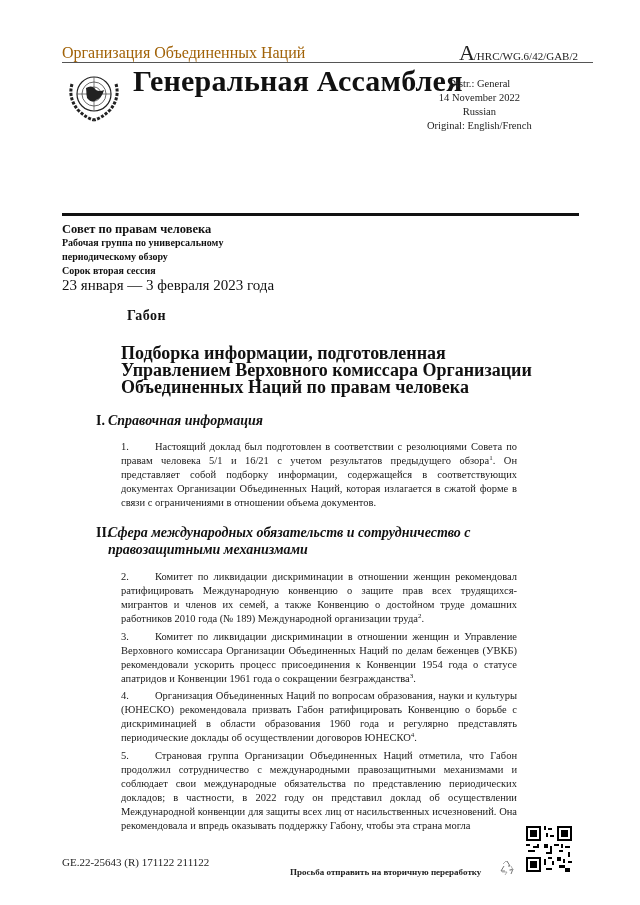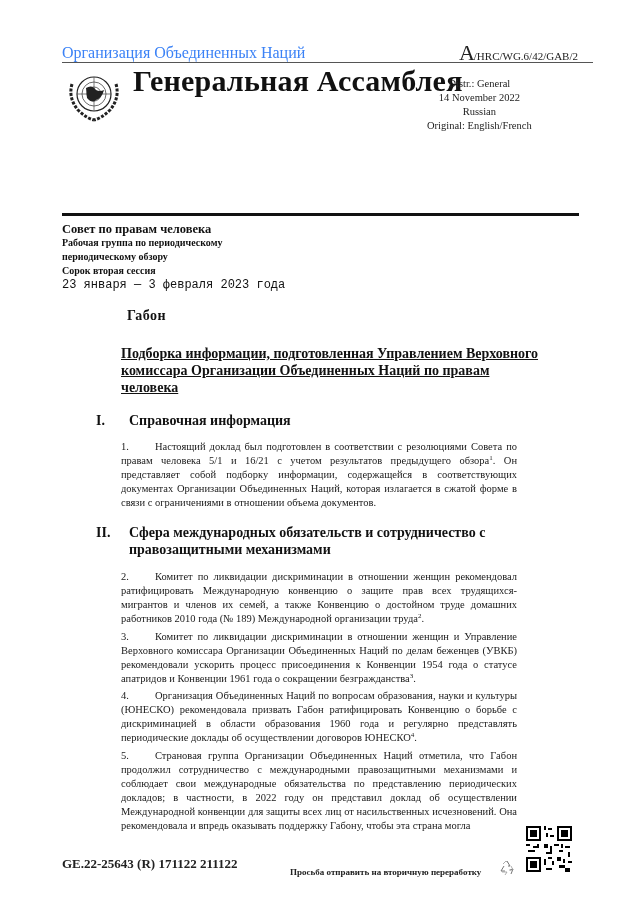--- a/index.html
+++ b/index.html
@@ -1,39 +1,39 @@
 <!DOCTYPE html>
 <html><head>
 <meta charset="utf-8">
 <style>
   html, body { margin: 0; padding: 0; background: #ffffff; }
   body { width: 640px; height: 905px; position: relative; overflow: hidden;
          font-family: "Liberation Serif", "DejaVu Serif", serif; color: #111; }
   .abs { position: absolute; }
-  .org-name { left: 62px; top: 44px; font-size: 16px; color: #3b82f6; }
+  .org-name { left: 62px; top: 44px; font-size: 16px; color: #a16207; }
   .symbol { right: 62px; top: 40px; font-size: 11px; color: #222; white-space: nowrap; }
   .symbol .big { font-size: 22px; letter-spacing: -1px; }
   .rule-thin { left: 62px; width: 531px; top: 62px; height: 1px; background: #555; }
   .logo { left: 64px; top: 66px; width: 60px; height: 60px; }
   .assembly { left: 133px; top: 64px; font-size: 30px; font-weight: bold; letter-spacing: 0.2px; }
   .distr { left: 427px; top: 77px; font-size: 10.5px; line-height: 14px; color: #222; text-align: center; }
   .rule-thick { left: 62px; width: 517px; top: 213px; height: 3px; background: #111; }
   .council { left: 62px; top: 222px; line-height: 14px; }
   .council .c1 { font-size: 12.5px; font-weight: bold; }
   .council .c2 { font-size: 10px; font-weight: bold; }
-  .council .c3 { font-size: 12px; font-family: Liberation Mono, monospace; }
+  .council .c3 { font-size: 15px; }
   .country { left: 127px; top: 308px; font-size: 14px; font-weight: bold; letter-spacing: 0.5px; }
-  .doc-title { left: 121px; top: 345px; width: 420px; font-size: 14px; font-weight: bold; line-height: 17px; text-decoration: underline; }
+  .doc-title { left: 121px; top: 345px; width: 420px; font-size: 18px; font-weight: bold; line-height: 17px; }
   .sec { left: 96px; font-size: 14px; font-weight: bold; line-height: 17px; }
   .sec .num { position: absolute; left: 0; top: 0; }
-  .sec .txt { position: absolute; left: 33px; top: 0; width: 400px; }
+  .sec .txt { position: absolute; left: 12px; top: 0; width: 400px; font-style: italic; }
   .para { left: 121px; width: 396px; font-size: 10.5px; line-height: 14px; text-align: justify; color: #1a1a1a; }
   .para .pn { display: inline-block; width: 34px; }
   sup { font-size: 7px; line-height: 0; }
-  .footer-code { left: 62px; top: 856px; font-size: 13px; color: #222; font-weight: bold; }
+  .footer-code { left: 62px; top: 856px; font-size: 11px; color: #222; }
   .recycle-text { left: 290px; top: 867px; font-size: 9px; font-weight: bold; color: #222; text-align: center; }
   .recycle-icon { left: 497px; top: 858px; width: 20px; height: 20px; }
   .qr { left: 526px; top: 826px; width: 46px; height: 46px; }
 </style>
 </head>
 <body>
 
 <div class="abs org-name">Организация Объединенных Наций</div>
 <div class="abs symbol"><span class="big">A</span><span>/HRC/WG.6/42/GAB/2</span></div>
 <div class="abs rule-thin"></div>
@@ -54,21 +54,21 @@
   <div>Distr.: General</div>
   <div>14 November 2022</div>
   <div>Russian</div>
   <div>Original: English/French</div>
 </div>
 
 <div class="abs rule-thick"></div>
 
 <div class="abs council">
   <div class="c1">Совет по правам человека</div>
-  <div class="c2">Рабочая группа по периодическому</div>
+  <div class="c2">Рабочая группа по универсальному</div>
   <div class="c2">периодическому обзору</div>
   <div class="c2">Сорок вторая сессия</div>
   <div class="c3">23 января — 3 февраля 2023 года</div>
 </div>
 
 <div class="abs country">Габон</div>
 <div class="abs doc-title">Подборка информации, подготовленная Управлением Верховного комиссара Организации Объединенных Наций по правам человека</div>
 
 <div class="abs sec" style="top:412px;">
   <span class="num">I.</span>

